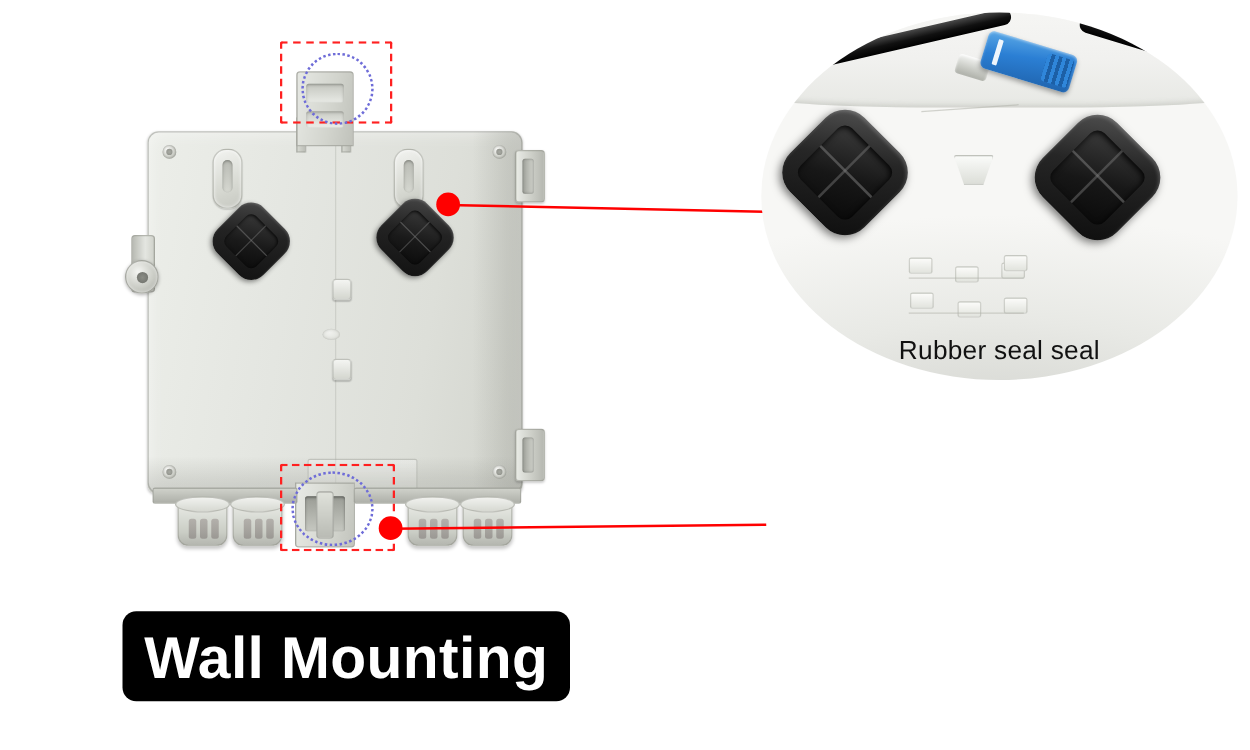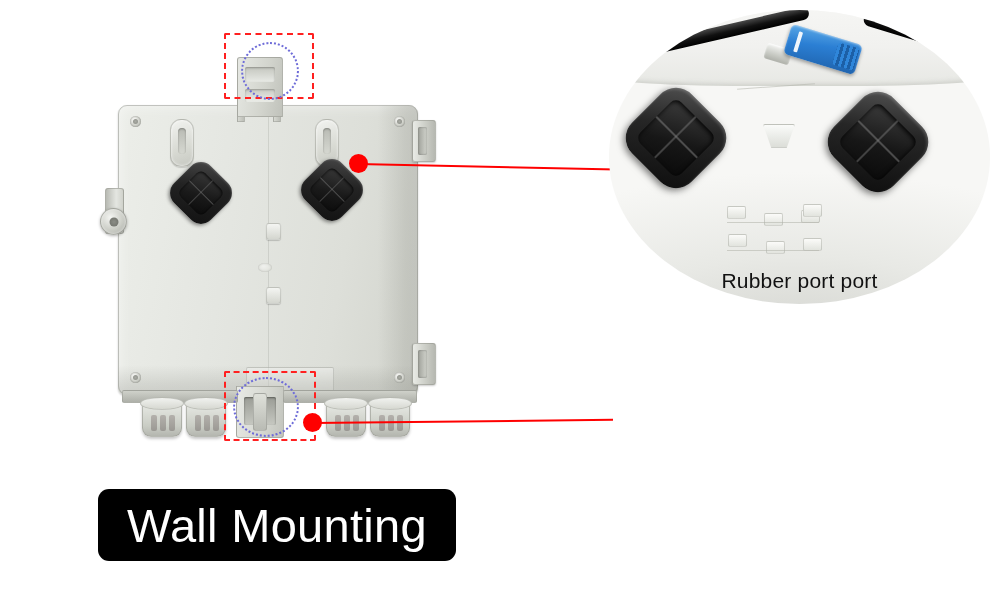--- a/index.html
+++ b/index.html
@@ -320,21 +320,21 @@
     clip-path:polygon(0 0,100% 0,62% 100%,38% 100%);
   }
 
   
   #title-banner{
     position:absolute;left:98px;top:489px;width:358px;height:72px;
     background:#000000;border-radius:11px;
     display:flex;align-items:center;justify-content:center;
   }
   #title-banner .txt{
-    color:#ffffff;font-size:47px;font-weight:400;letter-spacing:.3px;line-height:1;
+    color:#ffffff;font-size:47px;font-weight:700;letter-spacing:.3px;line-height:1;
   }
 </style>
 </head>
 <body>
 
 <div class="stage">
 
   <div id="product-photo">
 
     <div class="body-shell">
@@ -441,21 +441,21 @@
       <div class="macro-tab" style="left:118px;top:196px;"></div>
       <div class="macro-tab" style="left:155px;top:203px;"></div>
       <div class="macro-tab" style="left:192px;top:200px;"></div>
       <div class="macro-tab" style="left:194px;top:194px;"></div>
       <div class="macro-tab" style="left:119px;top:224px;"></div>
       <div class="macro-tab" style="left:157px;top:231px;"></div>
       <div class="macro-tab" style="left:194px;top:228px;"></div>
       <div class="macro-hairline" style="left:118px;top:212px;width:92px;"></div>
       <div class="macro-hairline" style="left:118px;top:240px;width:92px;"></div>
     </div>
-    <div class="cap" style="top:259px;">Rubber port port</div>
+    <div class="cap" style="top:259px;">Rubber seal seal</div>
   </div>
 
 
   <div id="title-banner">
     <span class="txt">Wall Mounting</span>
   </div>
 
 </div>
 
 </body></html>

